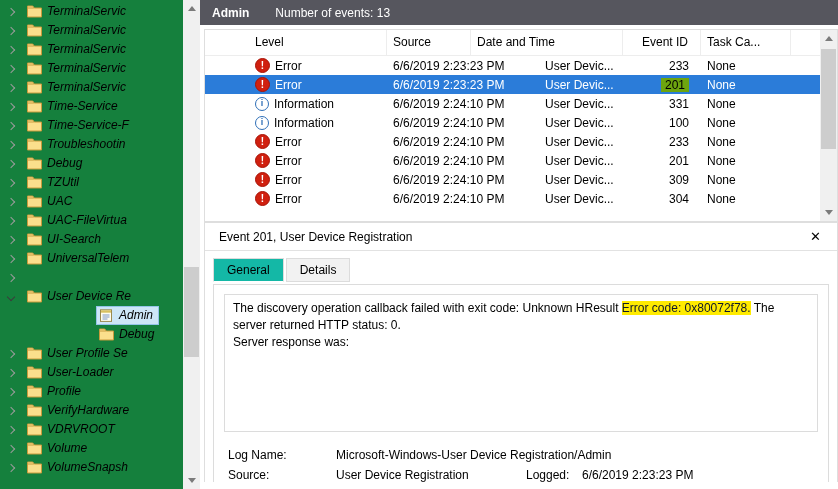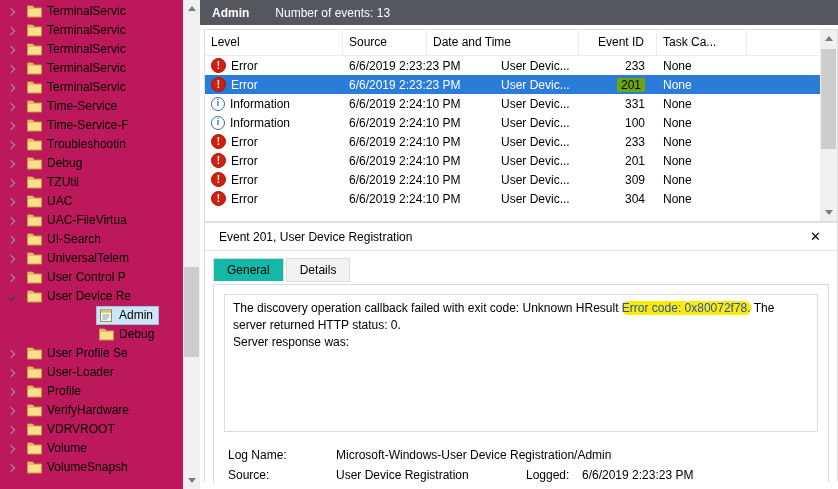--- a/index.html
+++ b/index.html
@@ -1,21 +1,21 @@
 <!DOCTYPE html>
 <html><head>
 <meta charset="utf-8">
 <style>
   html,body{margin:0;padding:0;}
   body{font-family:"Liberation Sans","DejaVu Sans",sans-serif;font-size:12px;color:#000;background:#fff;}
   .app{position:relative;width:838px;height:489px;overflow:hidden;background:#fff;
        --header-bg:#56565E;--sel-blue:#2B7CD9;--hl-green:#6DA50F;--hl-yellow:#FFEB00;}
 
   
-  .tree-panel{position:absolute;left:0;top:0;width:200px;height:100%;background:#be185d;overflow:hidden;}
+  .tree-panel{position:absolute;left:0;top:0;width:200px;height:100%;background:#15803d;overflow:hidden;font-style:italic;}
   .tree-items{position:absolute;left:0;top:2px;right:17px;}
   .tree-item{display:flex;align-items:center;height:19px;white-space:nowrap;cursor:default;}
   .tree-item.lvl1{padding-left:8px;}
   .tree-item.lvl2{padding-left:96px;}
   .chev{flex:0 0 auto;width:5px;height:5px;border:solid #9b9b9b;border-width:0 1.5px 1.5px 0;margin-right:10px;}
   .chev.right{transform:rotate(-45deg);}
   .chev.down{transform:rotate(45deg);border-color:#3c3c3c;}
   .tree-inner{display:flex;align-items:center;gap:5px;padding:1px 5px 1px 2px;border:1px solid transparent;}
   .tree-item.selected .tree-inner{background:#CDE6F7;border-color:#94C4E8;}
   .tree-icon{display:inline-flex;width:15px;height:13px;flex:0 0 auto;}
@@ -34,21 +34,21 @@
   
   .header-bar{position:absolute;left:200px;top:0;width:638px;height:25px;background:var(--header-bg);
               color:#fff;display:flex;align-items:center;gap:26px;padding-left:12px;box-sizing:border-box;}
   .header-title{font-weight:bold;}
 
   
   .table-wrap{position:absolute;left:204px;top:29px;width:634px;height:193px;border:1px solid #DEDEDE;
               background:#fff;box-sizing:border-box;overflow:hidden;}
   .thead{display:flex;height:25px;line-height:25px;border-bottom:1px solid #EDEDED;margin-right:17px;}
   .th{padding-left:6px;box-sizing:border-box;border-right:1px solid #EDEDED;overflow:hidden;white-space:nowrap;}
-  .c-level{width:138px;flex:0 0 auto;}
+  .c-level{width:138px;flex:0 0 auto;margin-left:44px;}
   .c-date{width:152px;flex:0 0 auto;}
   .c-source{width:84px;flex:0 0 auto;}
   .c-id{width:78px;flex:0 0 auto;text-align:right;padding-right:12px;}
   .c-task{width:90px;flex:0 0 auto;}
   .c-fill{flex:1;border-right:none;}
   .tbody{margin-right:17px;}
   .trow{display:flex;height:19px;align-items:center;white-space:nowrap;cursor:default;}
   .trow.selected{background:var(--sel-blue);color:#fff;}
   .td{padding-left:6px;box-sizing:border-box;overflow:hidden;}
   .td.c-level{display:flex;align-items:center;gap:5px;}
@@ -67,21 +67,21 @@
   .detail-title-row{height:27px;display:flex;align-items:center;justify-content:space-between;
                     padding:0 16px 0 14px;border-bottom:1px solid #E2E2E2;}
   .close{font-weight:bold;cursor:default;font-size:13px;}
   .tabs{display:flex;padding:7px 0 0 8px;position:relative;z-index:2;margin-bottom:-1px;}
   .tab{padding:4px 13px;border:1px solid #DCDCDC;background:#F2F2F2;margin-right:2px;cursor:default;}
   .tab.active{background:#14b8a6;border-bottom:1px solid #fff;}
   .tab-page{position:absolute;left:8px;right:8px;top:61px;bottom:0;border:1px solid #DCDCDC;border-bottom:none;
             background:#fff;padding:9px 6px 0 6px;box-sizing:border-box;}
   .message-box{margin:0 4px;height:138px;border:1px solid #DCDCDC;padding:5px 8px;line-height:1.4;
                overflow:hidden;box-sizing:border-box;}
-  .hl-yellow{background:var(--hl-yellow);color:#1d4ed8;border-radius:6px;}
+  .hl-yellow{background:var(--hl-yellow);color:#0f172a;}
   .fields{margin-top:13px;}
   .frow{display:flex;height:20px;align-items:center;padding-left:8px;white-space:nowrap;}
   .flabel{width:108px;flex:0 0 auto;}
   .fval-source{width:190px;flex:0 0 auto;}
   .flabel-logged{width:56px;flex:0 0 auto;}
 </style>
 </head>
 <body>
 
 <div class="app" style="--header-bg: #56565E; --sel-blue: #2B7CD9; --hl-green: #6DA50F; --hl-yellow: #FFEB00;">
@@ -251,29 +251,20 @@
               <svg width="15" height="13" viewBox="0 0 15 13">
                 <path d="M0.5 2.5 L0.5 1 L5.8 1 L7.2 3 L14.5 3 L14.5 12 L0.5 12 Z" fill="#FBDF8C" stroke="#C89A3C"></path>
                 <path d="M0.5 3 L6.9 3" stroke="#C89A3C"></path>
               </svg>
             </span>
       <span class="tree-label">UniversalTelem</span>
     </span>
   </div>
         <div class="tree-item lvl1">
     <span class="chev right"></span>
-    <span class="tree-inner">
-      <span class="tree-icon">
-              <svg width="15" height="13" viewBox="0 0 15 13">
-                <path d="M0.5 2.5 L0.5 1 L5.8 1 L7.2 3 L14.5 3 L14.5 12 L0.5 12 Z" fill="#FBDF8C" stroke="#C89A3C"></path>
-                <path d="M0.5 3 L6.9 3" stroke="#C89A3C"></path>
-              </svg>
-            </span>
-      <span class="tree-label">User Control P</span>
-    </span>
   </div>
         <div class="tree-item lvl1">
     <span class="chev down"></span>
     <span class="tree-inner">
       <span class="tree-icon">
               <svg width="15" height="13" viewBox="0 0 15 13">
                 <path d="M0.5 2.5 L0.5 1 L5.8 1 L7.2 3 L14.5 3 L14.5 12 L0.5 12 Z" fill="#FBDF8C" stroke="#C89A3C"></path>
                 <path d="M0.5 3 L6.9 3" stroke="#C89A3C"></path>
               </svg>
             </span>

